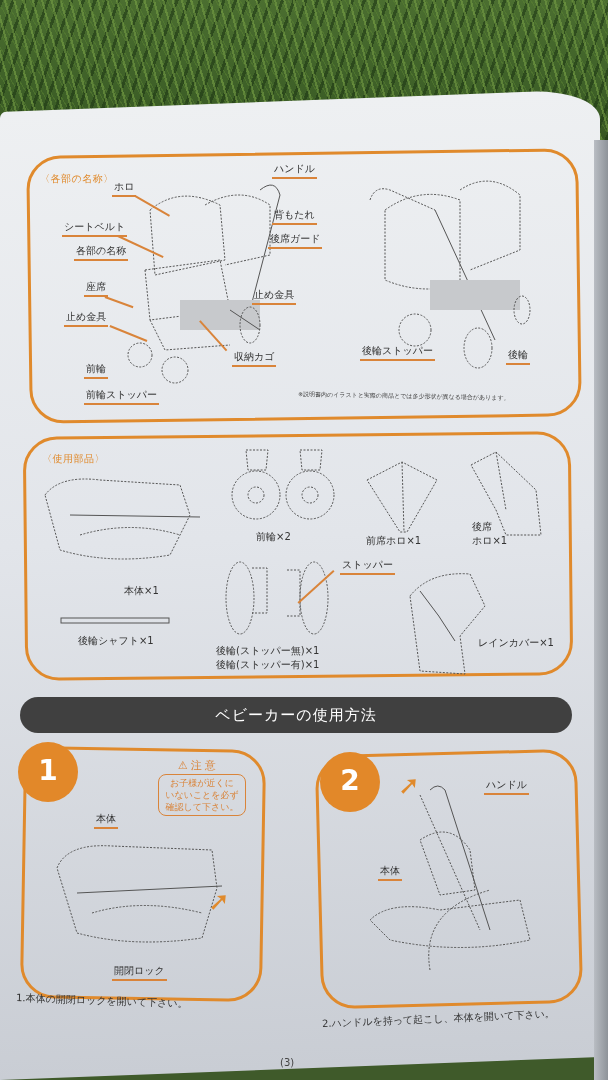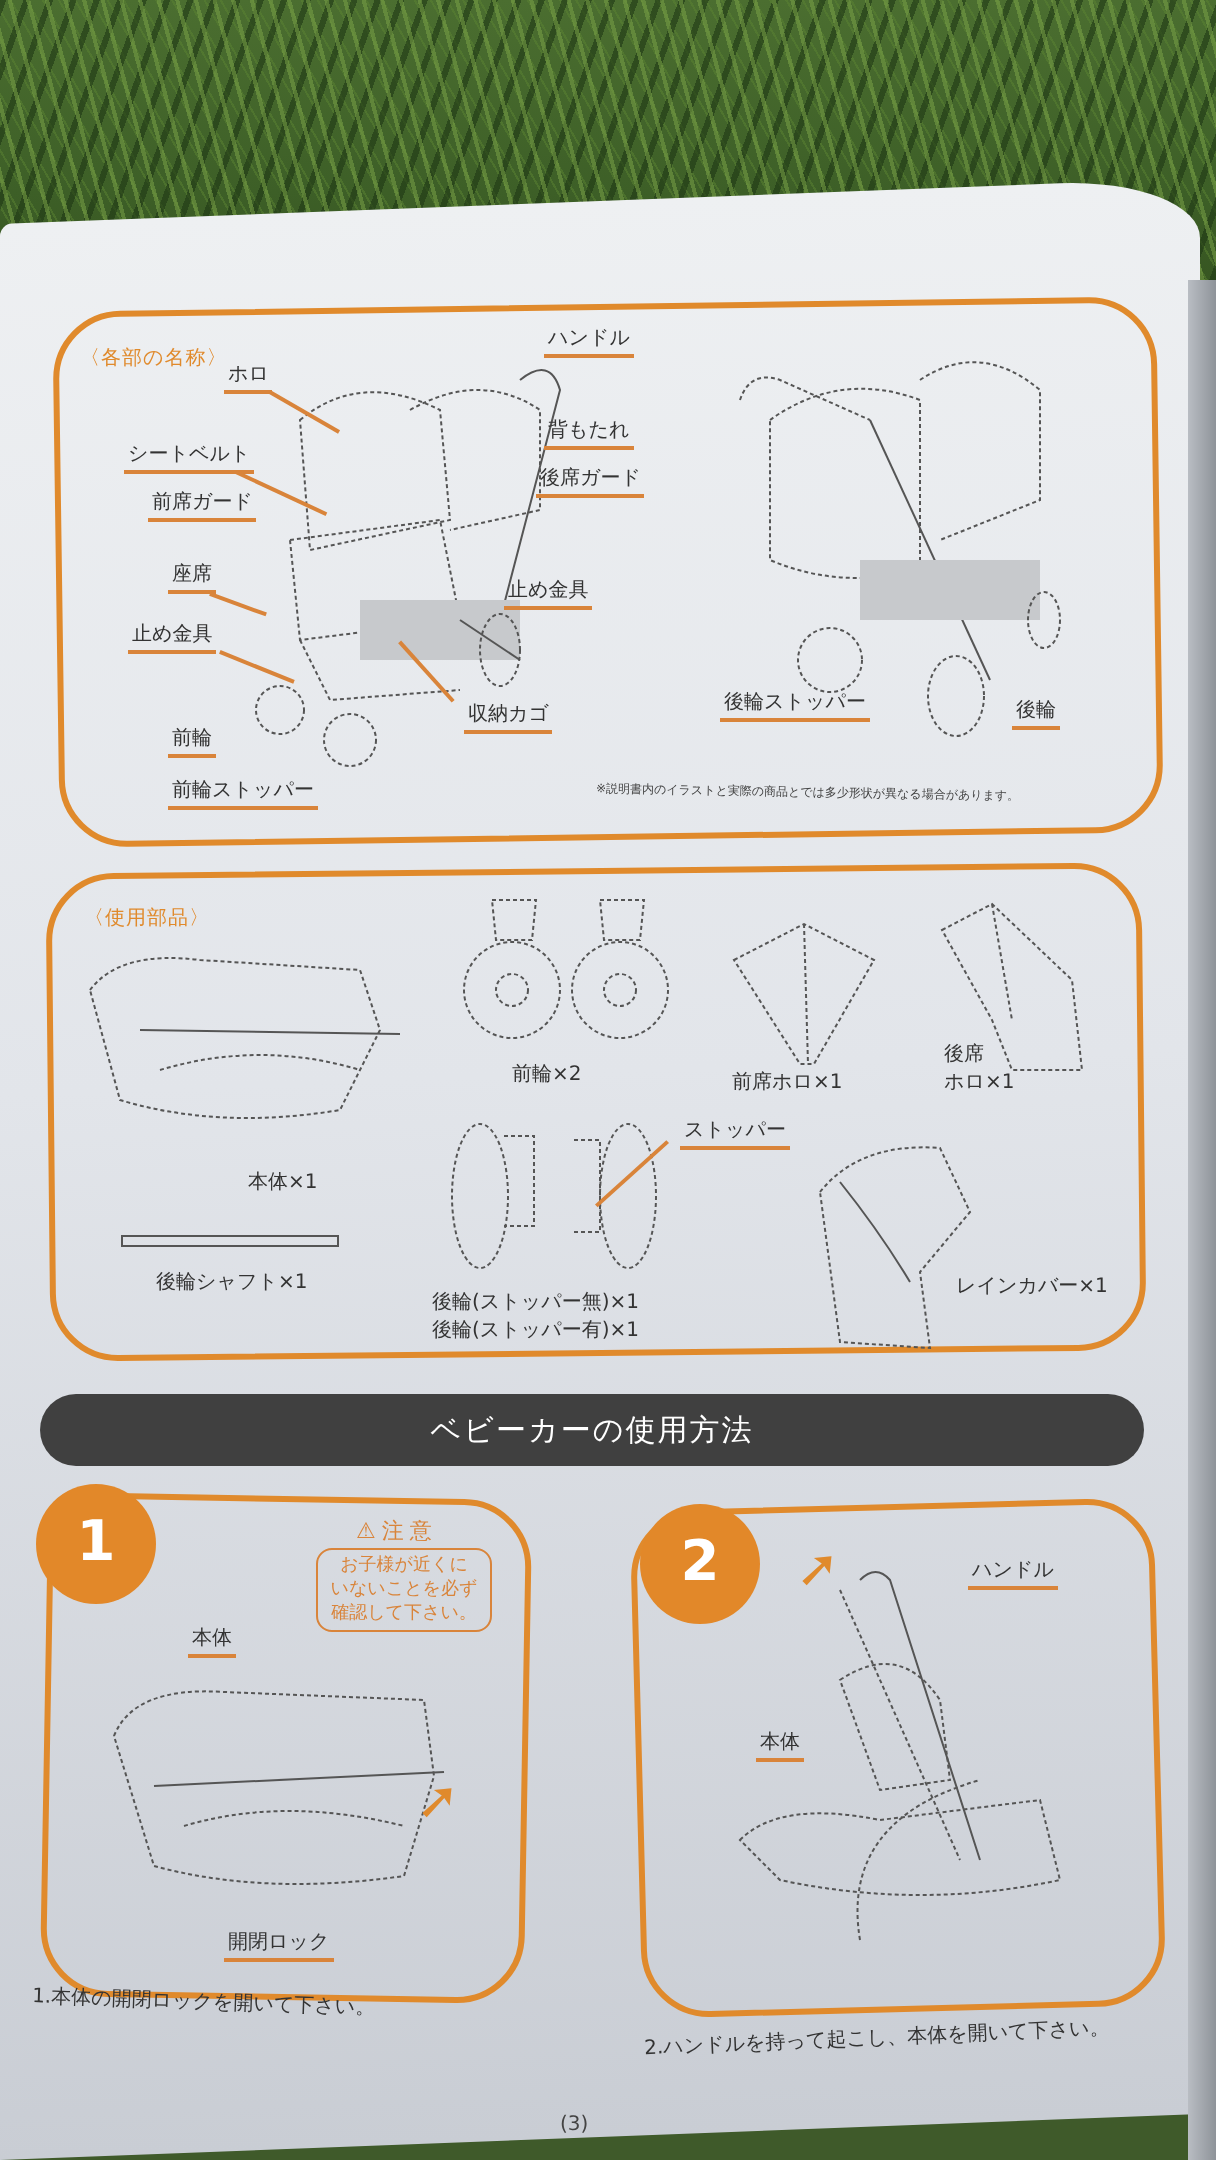--- a/index.html
+++ b/index.html
@@ -93,21 +93,21 @@
     <path d="M120 130 L150 150" class="solid"></path>
     <circle cx="30" cy="175" r="12"></circle>
     <circle cx="65" cy="190" r="13"></circle>
     <ellipse cx="140" cy="145" rx="10" ry="18"></ellipse>
   </svg>
 
   <div class="part-label" style="left:112px; top:180px;">ホロ</div>
   <div class="part-label" style="left:272px; top:162px;">ハンドル</div>
   <div class="part-label" style="left:62px; top:220px;">シートベルト</div>
   <div class="part-label" style="left:272px; top:208px;">背もたれ</div>
-  <div class="part-label" style="left:74px; top:244px;">前席ガード</div>
+  <div class="part-label" style="left:74px; top:244px;">各部の名称</div>
   <div class="part-label" style="left:268px; top:232px;">後席ガード</div>
   <div class="part-label" style="left:84px; top:280px;">座席</div>
   <div class="part-label" style="left:252px; top:288px;">止め金具</div>
   <div class="part-label" style="left:64px; top:310px;">止め金具</div>
   <div class="part-label" style="left:232px; top:350px;">収納カゴ</div>
   <div class="part-label" style="left:84px; top:362px;">前輪</div>
   <div class="part-label" style="left:84px; top:388px;">前輪ストッパー</div>
 
   <div class="leader" style="left:135px; top:195px; width:40px; transform:rotate(30deg);"></div>
   <div class="leader" style="left:118px; top:235px; width:50px; transform:rotate(25deg);"></div>

